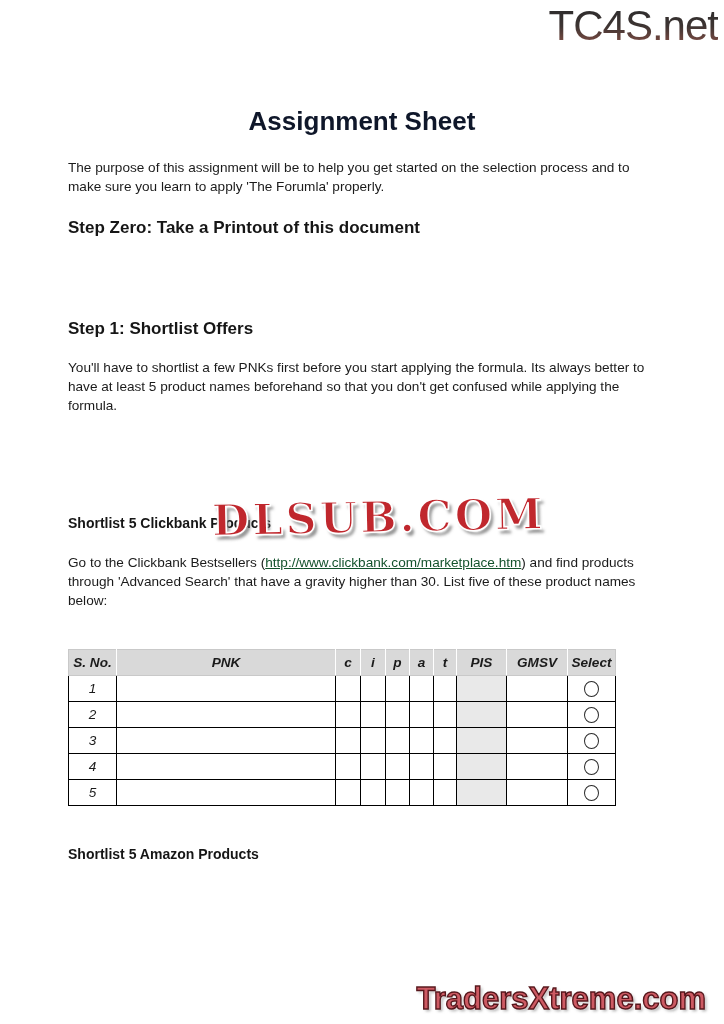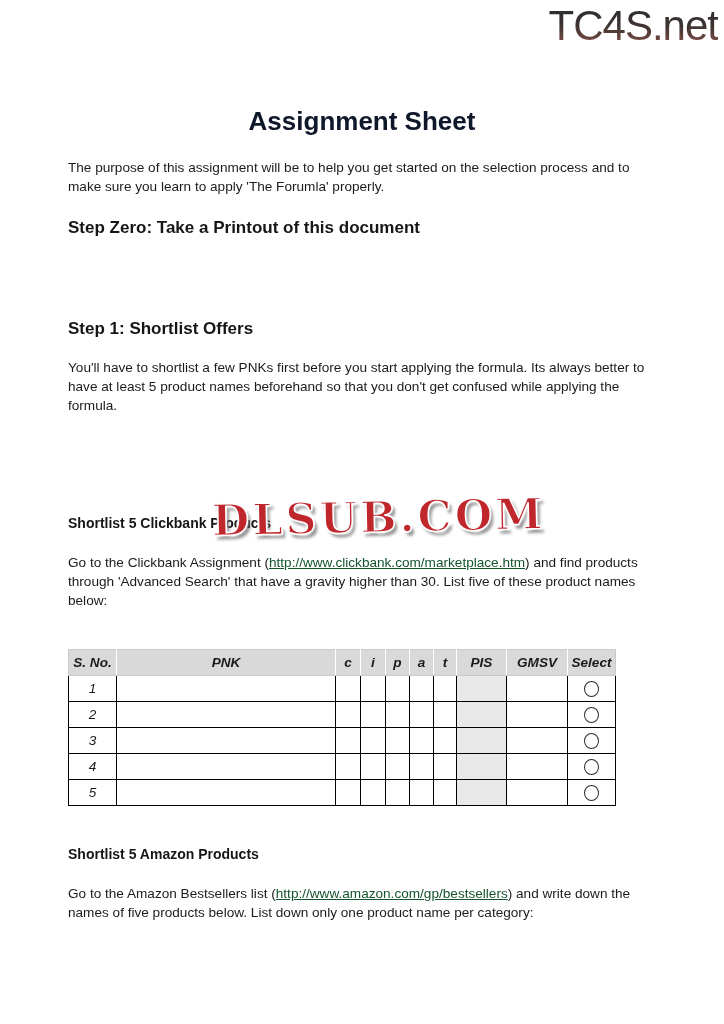--- a/index.html
+++ b/index.html
@@ -106,21 +106,21 @@
   <div class="para" style="top:158px;">The purpose of this assignment will be to help you get started on the selection process and to make sure you learn to apply 'The Forumla' properly.</div>
 
   <div class="step-heading" style="top:218px;">Step Zero: Take a Printout of this document</div>
 
   <div class="step-heading" style="top:319px;">Step 1: Shortlist Offers</div>
   <div class="para" style="top:358px;">You'll have to shortlist a few PNKs first before you start applying the formula. Its always better to have at least 5 product names beforehand so that you don't get confused while applying the formula.</div>
 
   <div class="sub-heading" style="top:515px;">Shortlist 5 Clickbank Products</div>
   <div class="watermark">DLSUB.COM</div>
 
-  <div class="para" style="top:553px;"><span>Go to the Clickbank Assignment (</span><a class="doc-link">http://www.clickbank.com/marketplace.htm</a><span>) and find products through 'Advanced Search' that have a gravity higher than 30. List five of these product names below:</span></div>
+  <div class="para" style="top:553px;"><span>Go to the Clickbank Bestsellers (</span><a class="doc-link">http://www.clickbank.com/marketplace.htm</a><span>) and find products through 'Advanced Search' that have a gravity higher than 30. List five of these product names below:</span></div>
 
   <table class="pnk-table">
     <colgroup>
       <col style="width:48px">
         <col style="width:219px">
         <col style="width:25px">
         <col style="width:25px">
         <col style="width:24px">
         <col style="width:24px">
         <col style="width:23px">
@@ -200,16 +200,16 @@
         <td></td>
         <td></td>
         <td class="pis-cell"></td>
         <td></td>
         <td><span class="radio-circle"></span></td>
       </tr>
     </tbody>
   </table>
 
   <div class="sub-heading" style="top:846px;">Shortlist 5 Amazon Products</div>
-  <div class="para" style="top:884px;"><span>Go to the Amazon Bestsellers list (</span><a class="doc-link">http://www.amazon.com/gp/bestsellers</a><span>) and write down the names of five products below. List down only one product name per category:</span></div>
-
+
+  <div class="tx-logo">TradersXtreme.com</div>
 
 </div>
 
 </body></html>

